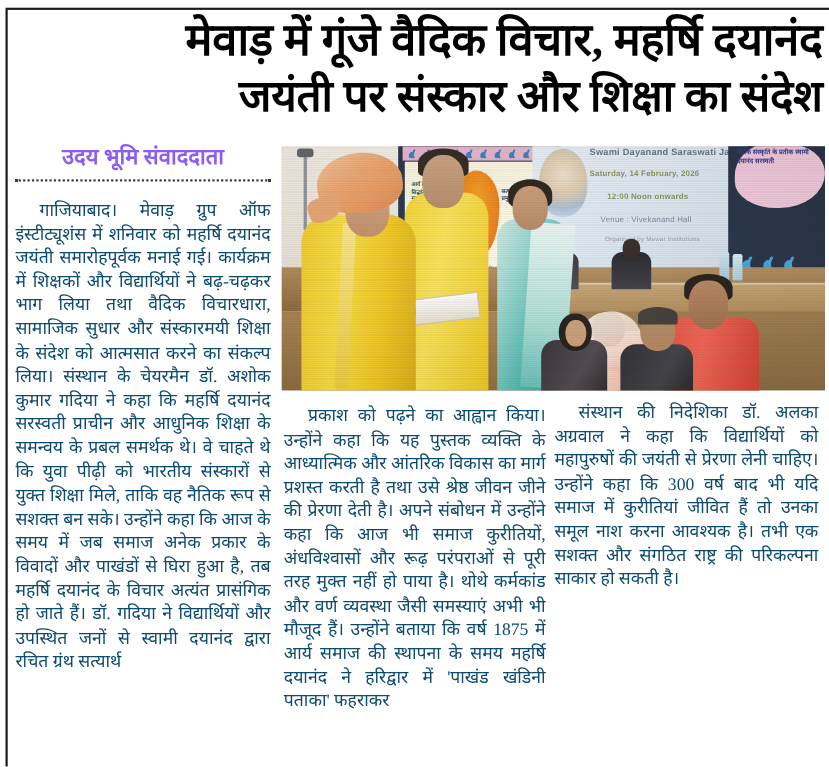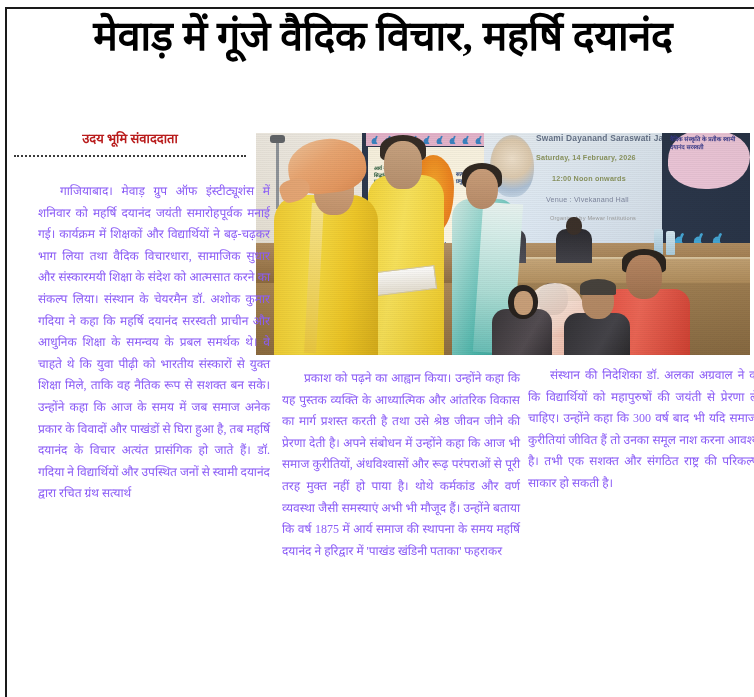--- a/index.html
+++ b/index.html
@@ -39,21 +39,21 @@
     height: 688px;
     background: #1a1a1a;
   }
 
   
   .headline {
     position: absolute;
     left: 18px;
     top: 10px;
     width: 730px;
-    text-align: center;
+    text-align: right;
     font-family: "Liberation Serif", "DejaVu Serif", serif;
     font-weight: bold;
     font-size: 41px;
     line-height: 1.28;
     letter-spacing: -0.2px;
     color: #000000;
     -webkit-font-smoothing: none;
   }
   .headline .hl-line { display: block; white-space: nowrap; }
   .headline .hl-line2 { font-size: 40px; }
@@ -61,41 +61,40 @@
   
   .byline-wrap {
     position: absolute;
     left: 14px;
     top: 131px;
     width: 232px;
   }
   .byline {
     text-align: center;
     font-weight: bold;
-    font-size: 13px;
+    font-size: 20px;
     line-height: 1.2;
-    color: #b91c1c;
+    color: #8b5cf6;
   }
   .dotted-rule {
     margin-top: 8px;
     width: 100%;
     height: 0;
     border-top: 2px dotted #3b3b3b;
   }
 
   
   .col {
     position: absolute;
     text-align: justify;
     text-justify: inter-word;
-    font-size: 12px;
+    font-size: 16px;
     line-height: 21.6px;
-    color: #8b5cf6;
+    color: #0c4a6e;
     word-spacing: 0px;
-    margin-left: 24px;
   }
   .col p { margin: 0; text-indent: 22px; }
   .col p + p { margin-top: 0; }
 
   #col1 { left: 14px;  top: 181px; width: 232px; height: 512px; }
   #col2 { left: 258px; top: 368px; width: 238px; height: 330px; }
   #col3 { left: 504px; top: 365px; width: 240px; height: 330px; }
 
   
   .photo {
@@ -421,20 +420,21 @@
 </head>
 <body>
 
 <div id="page">
 
   <div class="top-rule"></div>
   <div class="left-rule"></div>
 
   <div class="headline">
     <span class="hl-line hl-line1">मेवाड़ में गूंजे वैदिक विचार, महर्षि दयानंद</span>
+    <span class="hl-line hl-line2">जयंती पर संस्कार और शिक्षा का संदेश</span>
   </div>
 
   <div class="byline-wrap">
     <div class="byline">उदय भूमि संवाददाता</div>
     <div class="dotted-rule"></div>
   </div>
 
   <div class="photo">
     <div class="scene">
       <div class="wall"></div>

